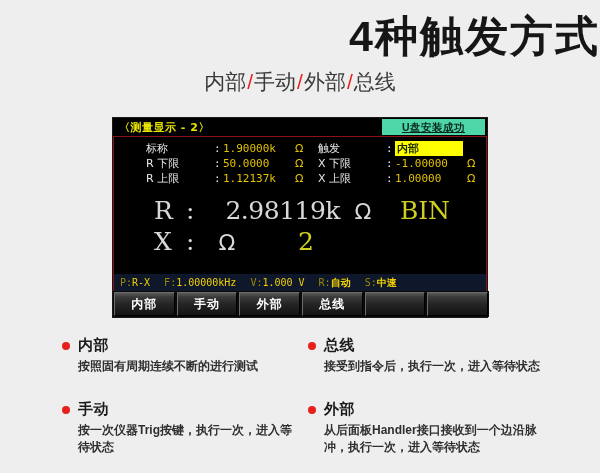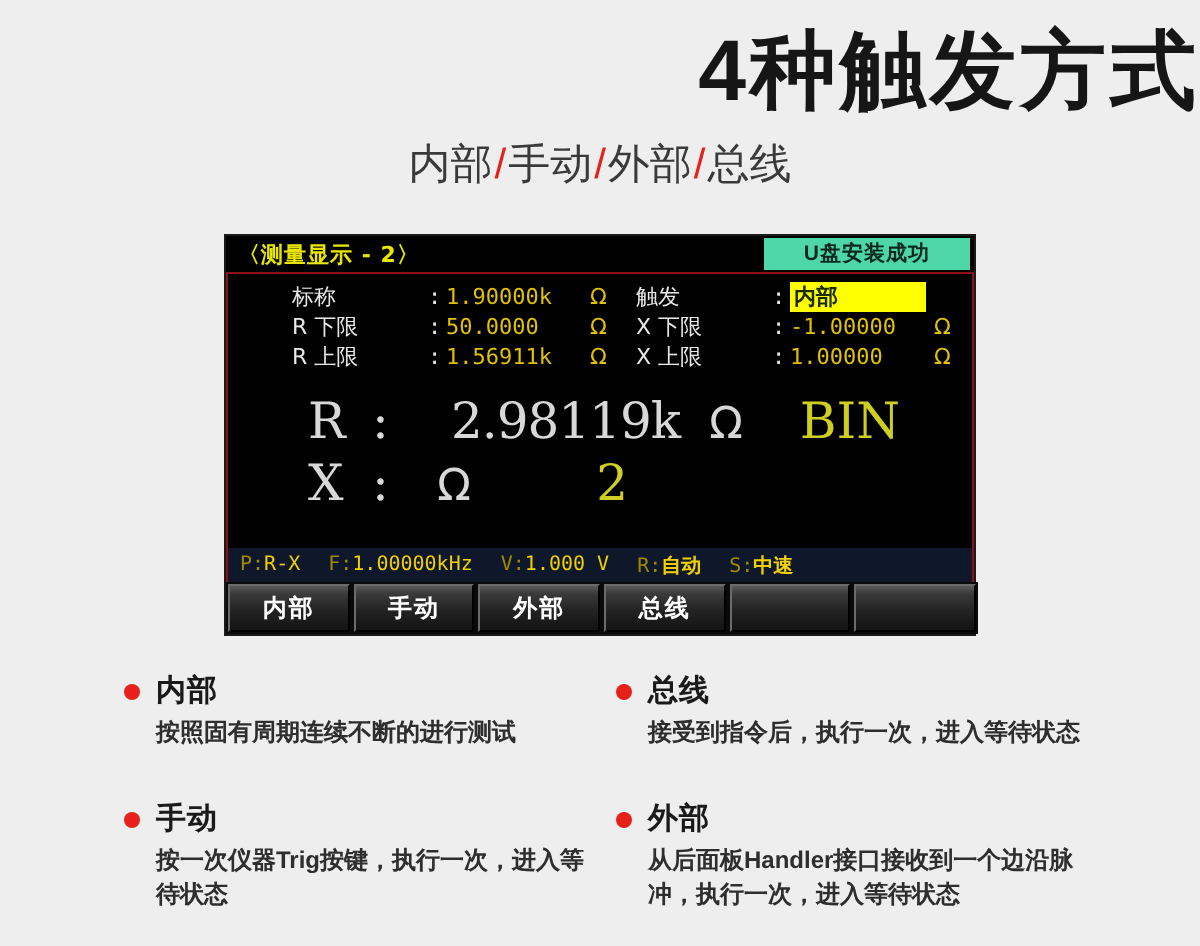--- a/index.html
+++ b/index.html
@@ -66,20 +66,21 @@
     font-weight: bold;
     font-family: "DejaVu Sans", sans-serif;
     letter-spacing: 0.5px;
   }
   .usb-badge {
     background: #4fd6a8;
     color: #0a2a20;
     font-size: 10.5px;
     font-weight: bold;
     padding: 1px 20px 1px 20px;
+    text-decoration: underline;
     letter-spacing: 0.5px;
     line-height: 14px;
   }
 
   .screen-body {
     border: 1px solid #8b1118;
     border-top: 1px solid #8b1118;
     height: 156px;
     box-sizing: border-box;
     background: #000;
@@ -299,21 +300,21 @@
         </div>
         <div class="param-row">
           <span class="p-label">R 下限</span>
           <span class="p-colon">:</span>
           <span class="p-value">50.0000</span>
           <span class="p-unit">Ω</span>
         </div>
         <div class="param-row">
           <span class="p-label">R 上限</span>
           <span class="p-colon">:</span>
-          <span class="p-value">1.56911k</span>
+          <span class="p-value">1.12137k</span>
           <span class="p-unit">Ω</span>
         </div>
       </div>
 
       <div class="param-col right">
         <div class="param-row">
           <span class="p-label">触发</span>
           <span class="p-colon">:</span>
           <span class="p-value highlight">内部</span>
           <span class="p-unit"></span>

